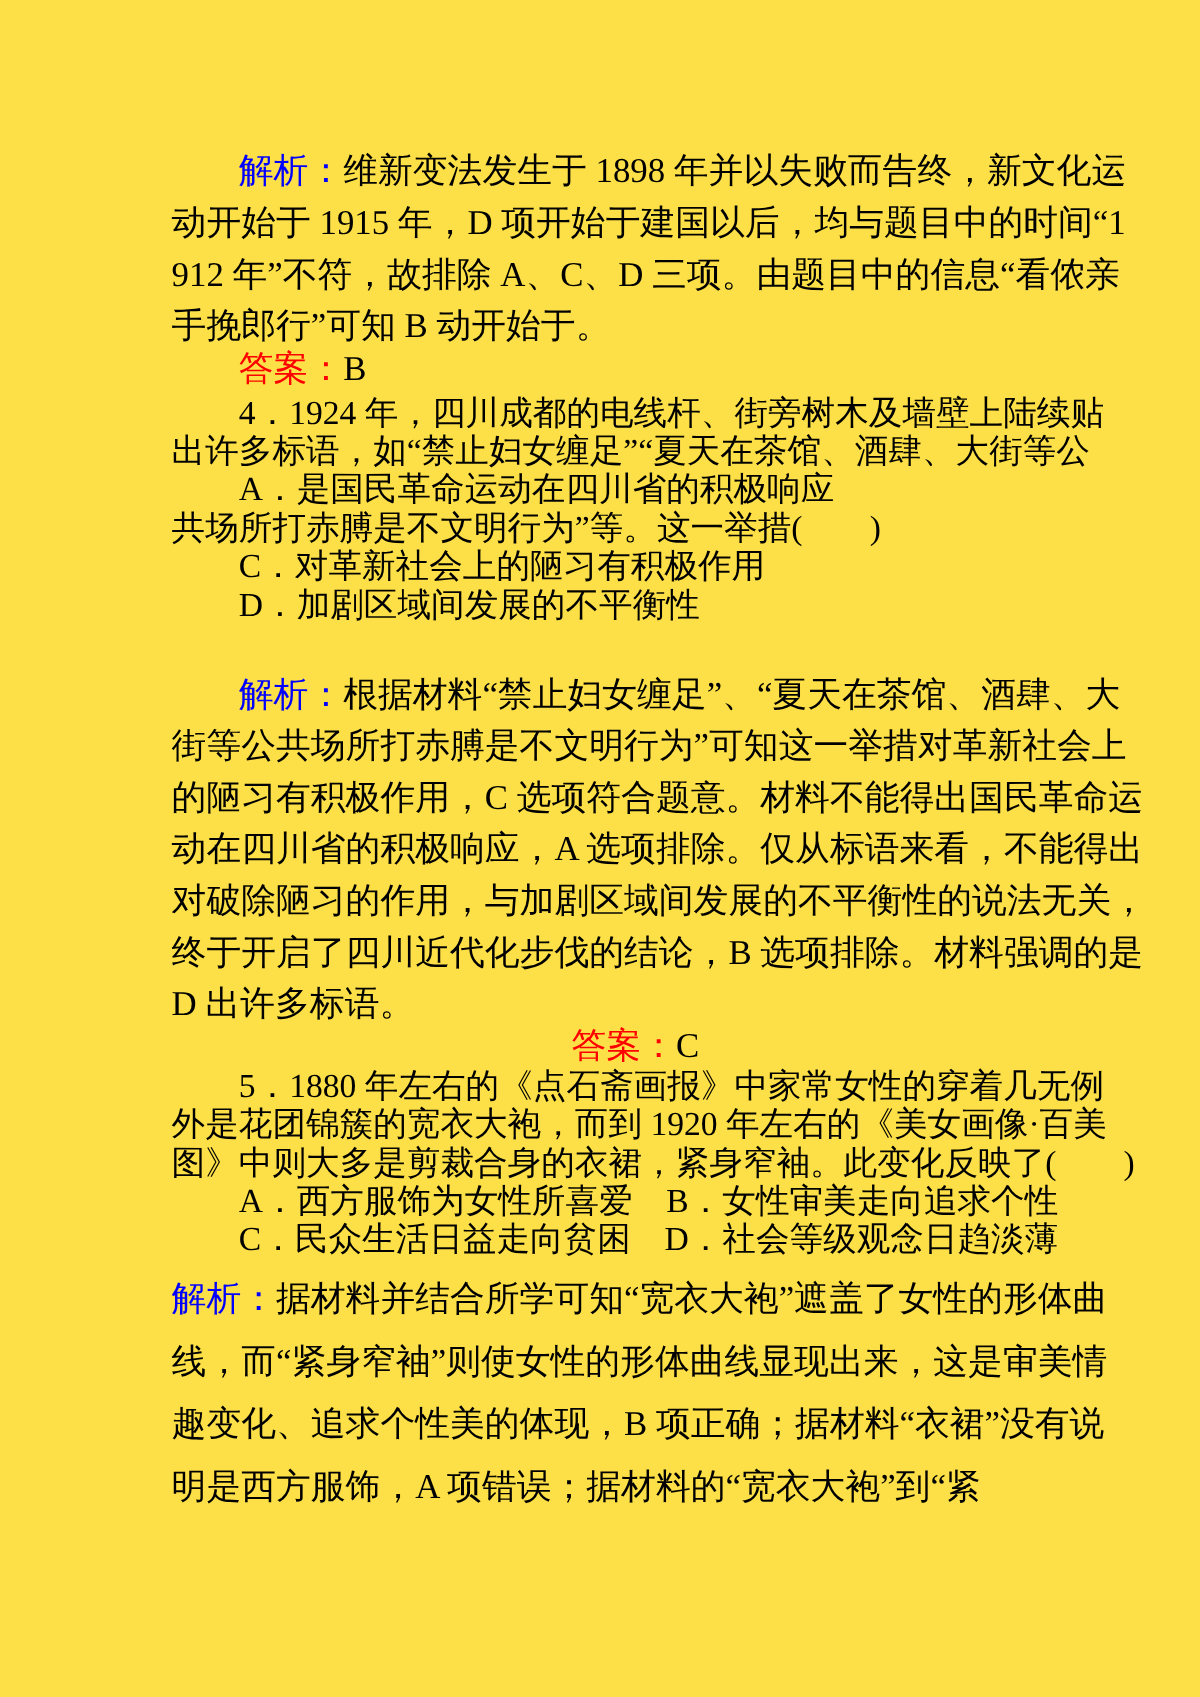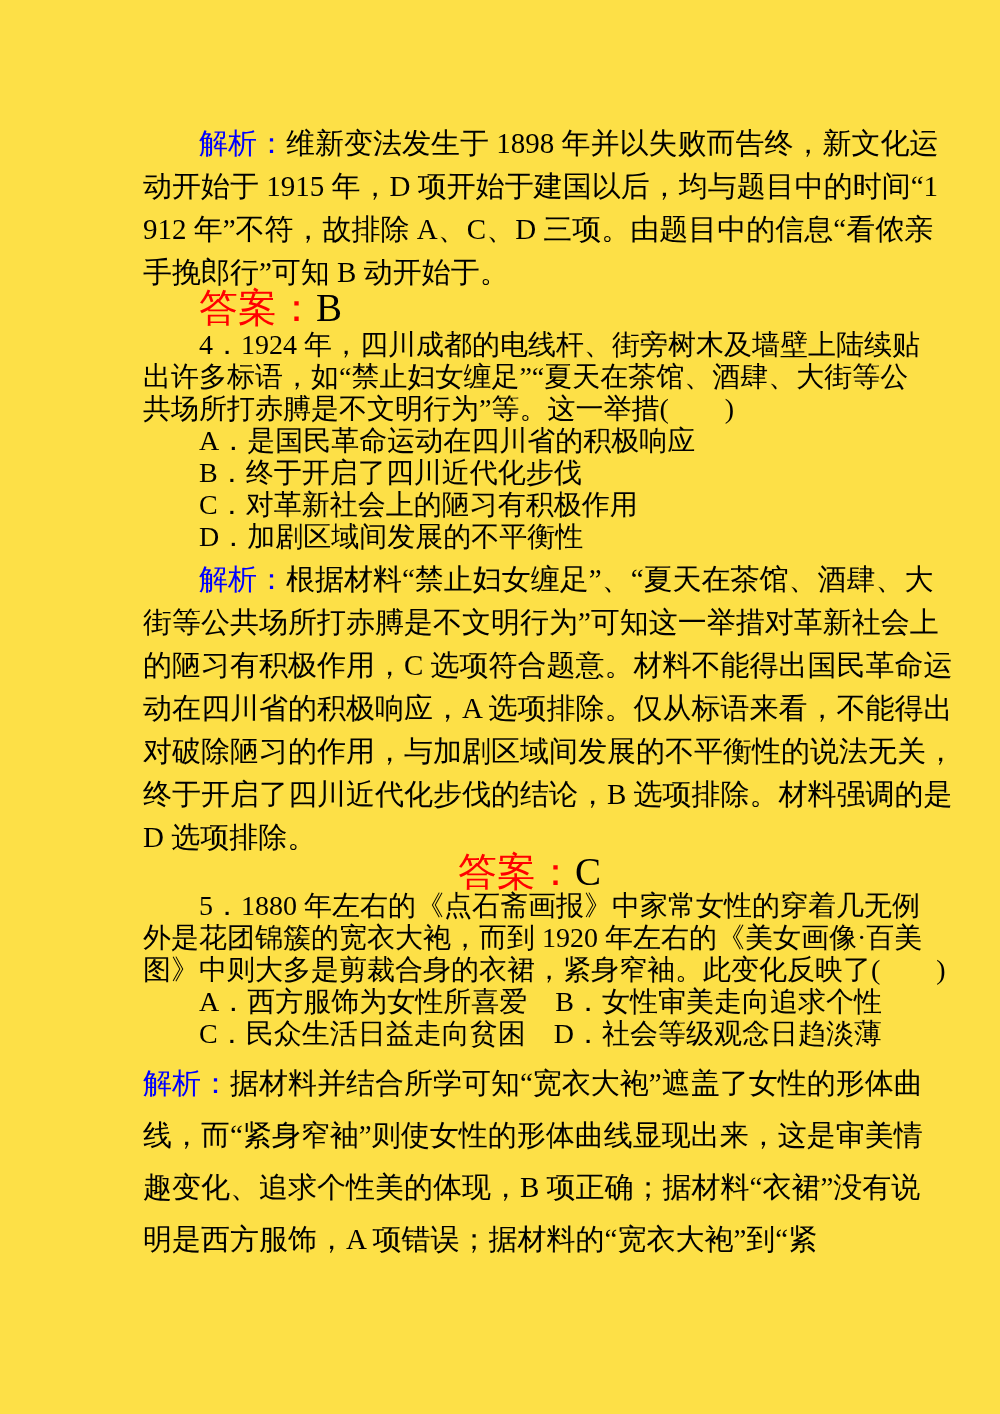--- a/index.html
+++ b/index.html
@@ -15,21 +15,21 @@
   .block { position: absolute; left: 143px; width: 717px; }
   .line { white-space: nowrap; }
   .indent { padding-left: 56px; }
 
   
   .analysis { font-size: 29px; line-height: 43px; }
   .analysis-wide { font-size: 29px; line-height: 52px; }
   .lbl-analysis { color: #0000ff; }
 
   
-  .answer { font-size: 39px; line-height: 32px; }
+  .answer { font-size: 29px; line-height: 32px; }
   .lbl-answer { color: #ff0000; }
 
   
   .question { font-size: 28px; line-height: 32px; }
 
   
   #analysis-q3 { top: 122px; }
   #answer-q3   { top: 292px; }
   #question-4  { top: 329px; }
   #analysis-q4 { top: 558px; }
@@ -49,35 +49,34 @@
     <div class="line">手挽郎行”可知 B 动开始于。</div>
   </div>
 
   <div class="block answer" id="answer-q3">
     <div class="line indent"><span class="lbl-answer">答案：</span><span>B</span></div>
   </div>
 
   <div class="block question" id="question-4">
     <div class="line indent">4．1924 年，四川成都的电线杆、街旁树木及墙壁上陆续贴</div>
     <div class="line">出许多标语，如“禁止妇女缠足”“夏天在茶馆、酒肆、大街等公</div>
+    <div class="line indent">A．是国民革命运动在四川省的积极响应</div>
     <div class="line">共场所打赤膊是不文明行为”等。这一举措(　　)</div>
-    <div class="line indent">A．是国民革命运动在四川省的积极响应</div>
-    <div class="line indent">B．终于开启了四川近代化步伐</div>
     <div class="line indent">C．对革新社会上的陋习有积极作用</div>
     <div class="line indent">D．加剧区域间发展的不平衡性</div>
   </div>
 
   <div class="block analysis" id="analysis-q4">
     <div class="line indent"><span class="lbl-analysis">解析：</span><span>根据材料“禁止妇女缠足”、“夏天在茶馆、酒肆、大</span></div>
     <div class="line">街等公共场所打赤膊是不文明行为”可知这一举措对革新社会上</div>
     <div class="line">的陋习有积极作用，C 选项符合题意。材料不能得出国民革命运</div>
     <div class="line">动在四川省的积极响应，A 选项排除。仅从标语来看，不能得出</div>
     <div class="line">对破除陋习的作用，与加剧区域间发展的不平衡性的说法无关，</div>
     <div class="line">终于开启了四川近代化步伐的结论，B 选项排除。材料强调的是</div>
-    <div class="line">D 选项排除。</div>
+    <div class="line">D 出许多标语。</div>
   </div>
 
   <div class="block answer" id="answer-q4">
     <div class="line indent"><span class="lbl-answer">答案：</span><span>C</span></div>
   </div>
 
   <div class="block question" id="question-5">
     <div class="line indent">5．1880 年左右的《点石斋画报》中家常女性的穿着几无例</div>
     <div class="line">外是花团锦簇的宽衣大袍，而到 1920 年左右的《美女画像·百美</div>
     <div class="line">图》中则大多是剪裁合身的衣裙，紧身窄袖。此变化反映了(　　)</div>

